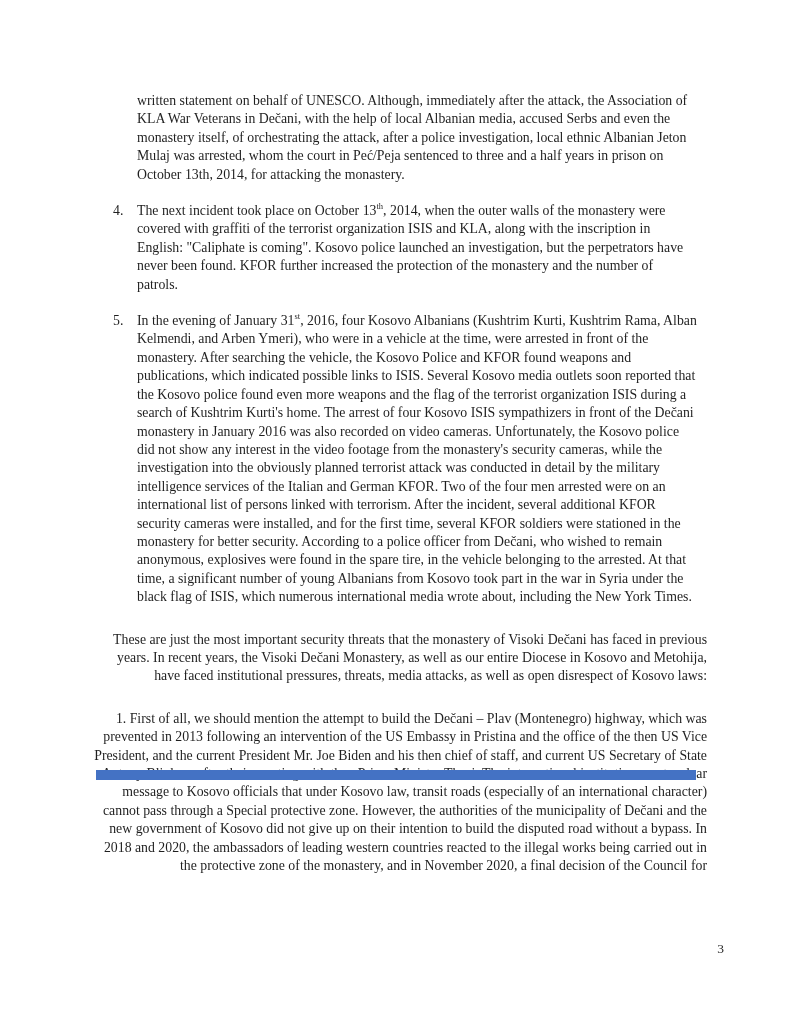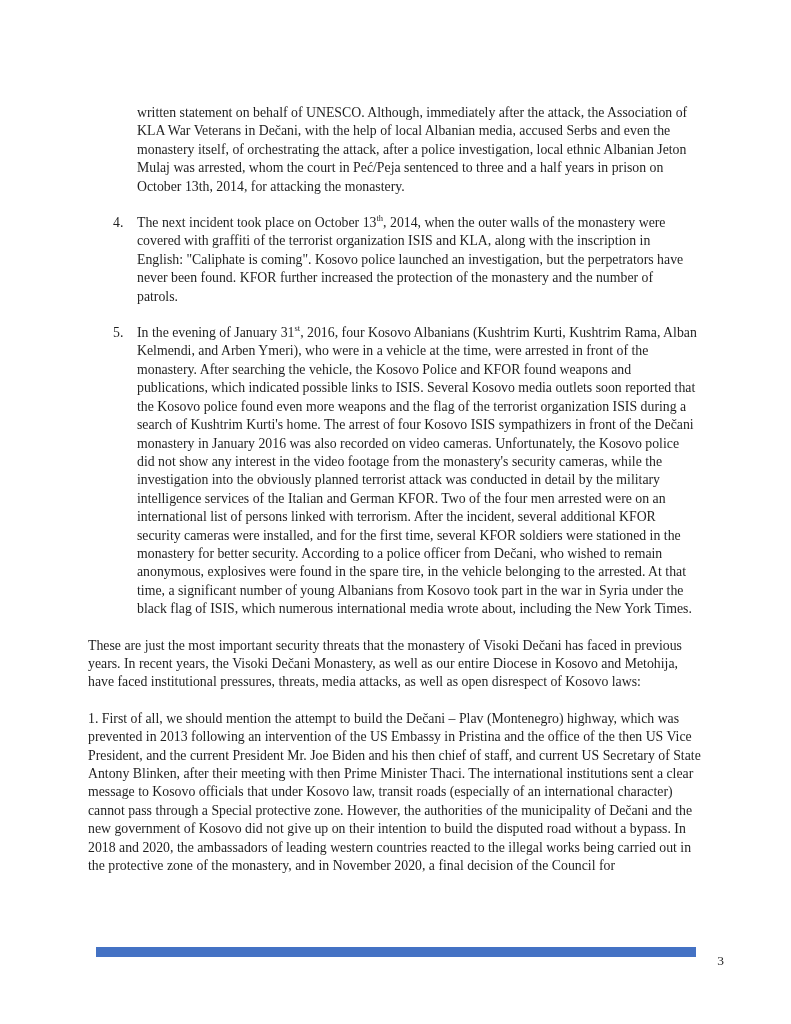--- a/index.html
+++ b/index.html
@@ -9,23 +9,23 @@
   }
   body {
     width: 791px;
     height: 1024px;
     position: relative;
     overflow: hidden;
     font-family: "Liberation Serif", "DejaVu Serif", serif;
   }
   .page {
     position: absolute;
-    top: 12px; left: 0;
+    top: 0; left: 0;
     width: 791px;
-    height: 945px;
+    height: 780px;
     background: #ffffff;
     color: #1f1f1f;
     font-size: 13.8px;
     line-height: 18.4px;
   }
   .content {
     position: absolute;
     top: 92px;
     left: 88px;
     right: 84px;
@@ -42,22 +42,22 @@
     margin-top: 18px;
   }
   .list-num {
     flex: none;
     width: 24px;
   }
   .list-text {
     flex: 1;
   }
   .para {
-    margin-top: 18px;
-    text-align: left;
+    margin-top: 24px;
+    text-align: right;
   }
   sup.ord {
     vertical-align: super;
     font-size: 0.62em;
     line-height: 0;
     text-align: center;
   }
   .page-number {
     position: absolute;
     top: 940px;

